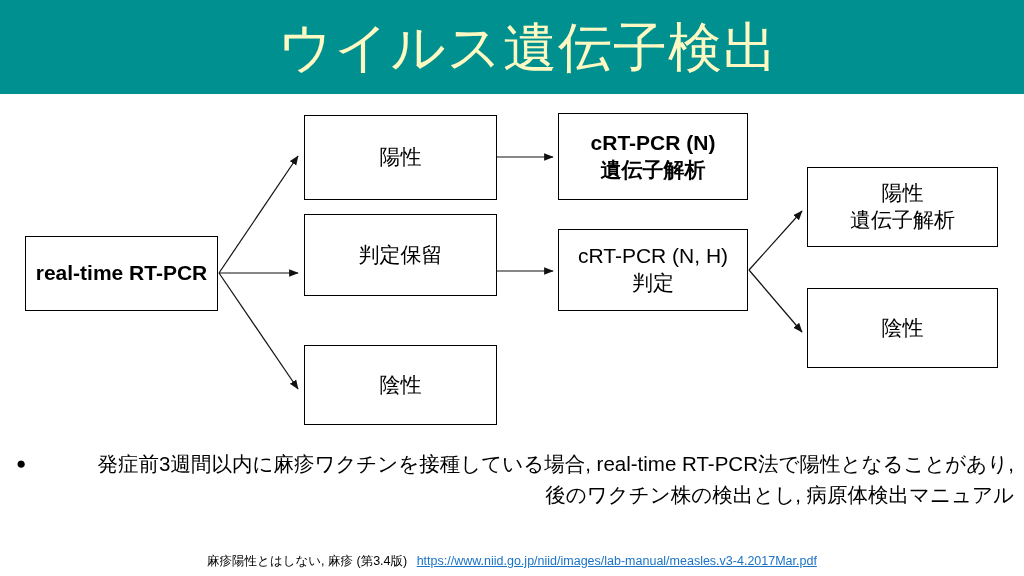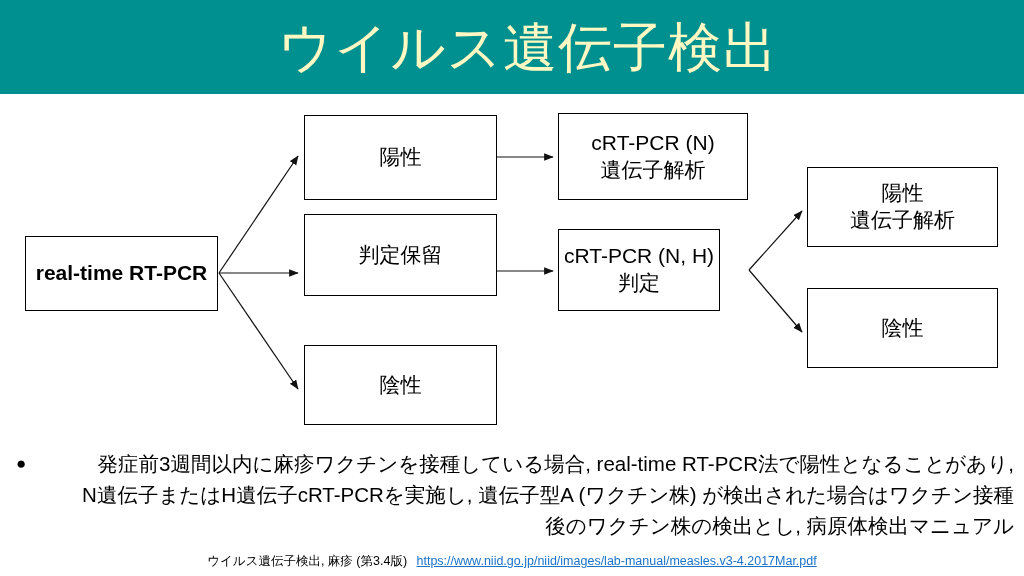--- a/index.html
+++ b/index.html
@@ -74,22 +74,22 @@
     white-space: nowrap;
   }
   .node-en { font-size: 21px; }
   .node-jp { font-size: 21px; }
 
   
   #node-realtime      { left: 25px;  top: 142px; width: 193px; height: 75px; font-weight: bold; }
   #node-positive      { left: 304px; top: 21px;  width: 193px; height: 85px; }
   #node-pending       { left: 304px; top: 120px; width: 193px; height: 82px; }
   #node-negative      { left: 304px; top: 251px; width: 193px; height: 80px; }
-  #node-crtpcr-n      { left: 558px; top: 19px;  width: 190px; height: 87px; }
-  #node-crtpcr-nh     { left: 558px; top: 135px; width: 162px; height: 82px; }
+  #node-crtpcr-n      { left: 558px; top: 19px;  width: 190px; height: 87px; font-weight: bold; }
+  #node-crtpcr-nh     { left: 558px; top: 135px; width: 190px; height: 82px; }
   #node-final-pos     { left: 807px; top: 73px;  width: 191px; height: 80px; }
   #node-final-neg     { left: 807px; top: 194px; width: 191px; height: 80px; }
 
   #diagram-note {
     position: absolute;
     left: 503px;
     top: 305px;
     font-size: 12.5px;
     white-space: nowrap;
     color: #000000;
@@ -201,21 +201,20 @@
     <span class="line node-jp">陰性</span>
   </div>
 
 </div>
 
 <div id="body-block">
   <div id="bullet-row">
     <div id="bullet-dot">●</div>
     <div id="bullet-text">
       <span class="tline">発症前3週間以内に麻疹ワクチンを接種している場合, real-time RT-PCR法で陽性となることがあり,</span>
-      <span class="tline">N遺伝子またはH遺伝子cRT-PCRを実施し, 遺伝子型A (ワクチン株) が検出された場合はワクチン接種</span>
       <span class="tline">後のワクチン株の検出とし, 病原体検出マニュアル</span>
     </div>
   </div>
 </div>
 
 <div id="source-line">
-  <span>ウイルス遺伝子検出, 麻疹 (第3.4版) </span><span id="source-url">https://www.niid.go.jp/niid/images/lab-manual/measles.v3-4.2017Mar.pdf</span>
+  <span>麻疹陽性とはしない, 麻疹 (第3.4版) </span><span id="source-url">https://www.niid.go.jp/niid/images/lab-manual/measles.v3-4.2017Mar.pdf</span>
 </div>
 
 </body></html>

